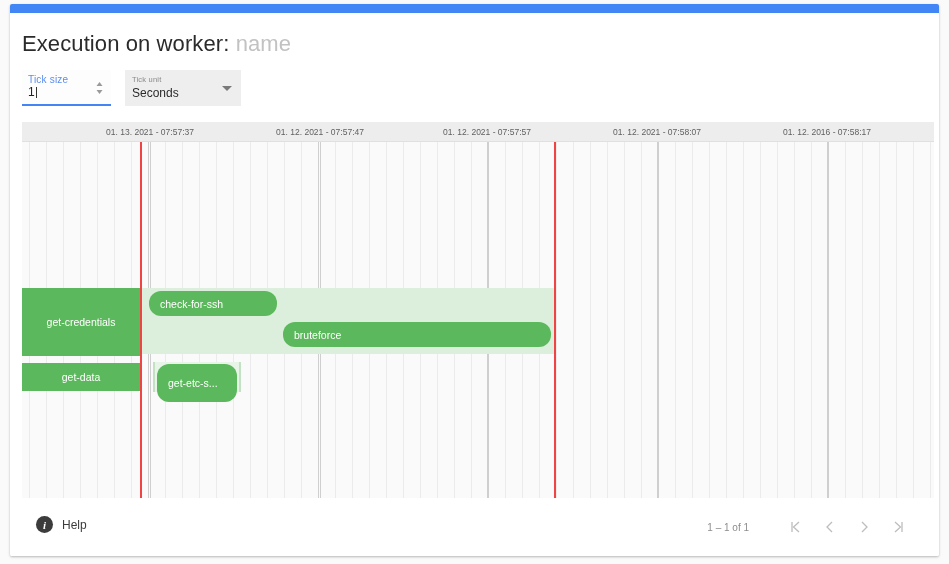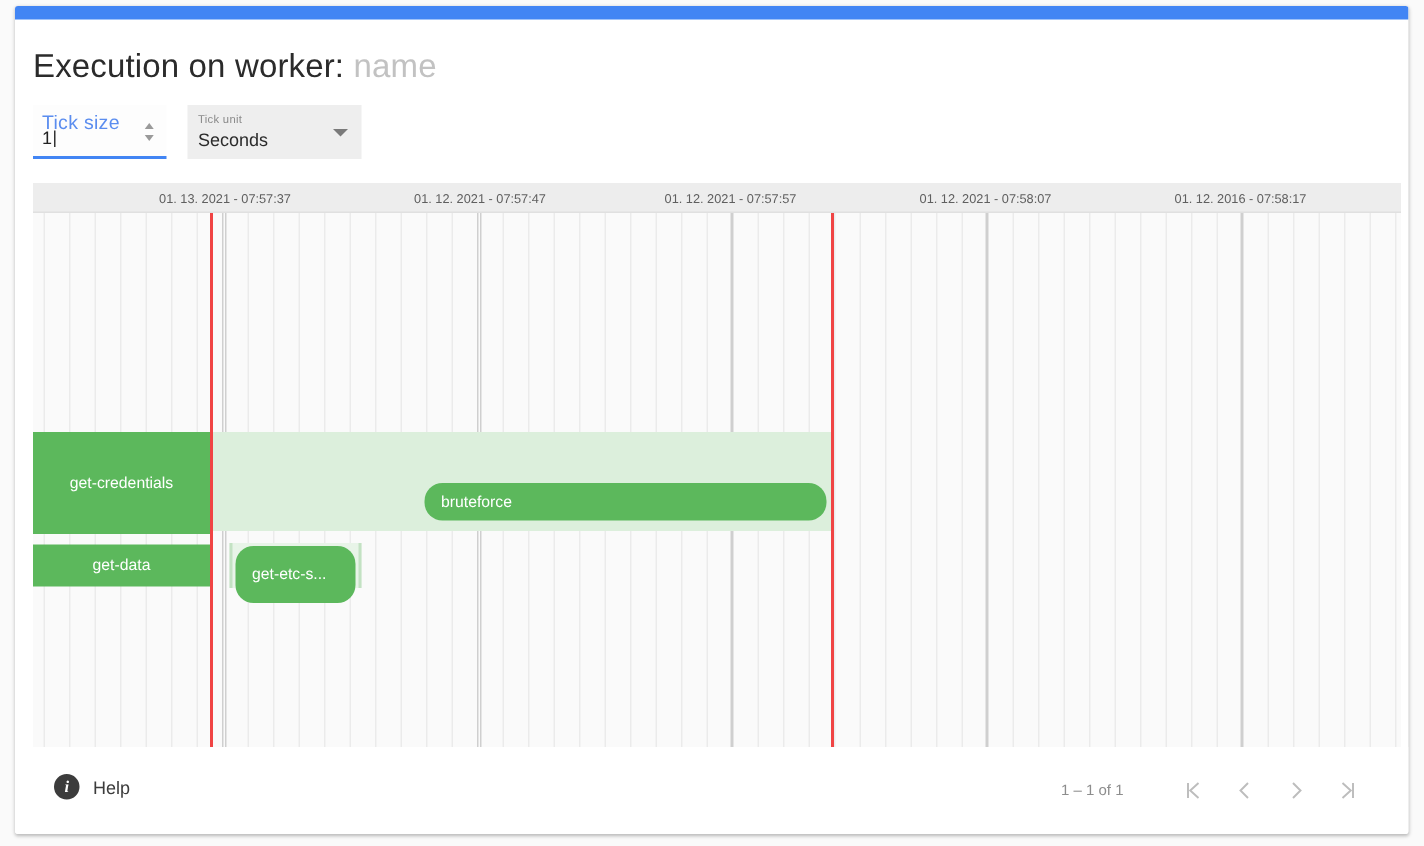--- a/index.html
+++ b/index.html
@@ -31,21 +31,21 @@
     display:flex;align-items:flex-start;gap:14px;
   }
   .field-ticksize{
     position:relative;width:89px;height:36px;
     background:#fdfdfd;
     border-bottom:2px solid #4285f4;
     box-sizing:border-box;
   }
   .field-ticksize .lbl{
     position:absolute;left:6px;top:4px;
-    font-size:13px;color:#5b8def;letter-spacing:0.2px;
+    font-size:10px;color:#5b8def;letter-spacing:0.2px;
   }
   .field-ticksize .val{
     position:absolute;left:6px;top:15px;
     font-size:12px;color:#222;
   }
   .field-ticksize .caret{
     display:inline-block;width:1px;height:11px;background:#333;
     vertical-align:-2px;margin-left:1px;
   }
   .spinner{
@@ -256,20 +256,21 @@
         <div class="gridline major" style="left: 635px;"></div>
         <div class="gridline major" style="left: 805px;"></div>
         <div class="band" style="left: 118px; top: 146px; width: 416px; height: 66px; background: rgb(220, 239, 220);"></div>
         <div class="band faint" style="left: 131px; top: 220px; width: 88px; height: 30px; background: rgb(232, 244, 232);">
           <span class="edge l"></span>
           <span class="edge r"></span>
         </div>
         <div class="redline" style="left: 118px; background: rgb(240, 68, 68);"></div>
         <div class="redline" style="left: 532px; background: rgb(240, 68, 68);"></div>
         <div class="bar square" style="left: 0px; top: 146px; width: 118px; height: 68px; background: rgb(92, 184, 92);">get-credentials</div>
+        <div class="bar round" style="left: 127px; top: 149px; width: 128px; height: 25px; background: rgb(92, 184, 92);">check-for-ssh</div>
         <div class="bar round" style="left: 261px; top: 180px; width: 268px; height: 25px; background: rgb(92, 184, 92);">bruteforce</div>
         <div class="bar square" style="left: 0px; top: 221px; width: 118px; height: 28px; background: rgb(92, 184, 92);">get-data</div>
         <div class="bar round" style="left: 135px; top: 222px; width: 80px; height: 38px; background: rgb(92, 184, 92);">get-etc-s...</div>
       </div>
   </div>
 
   <div class="footer">
     <div class="help">
       <span class="info">i</span>
       <span class="txt">Help</span>

